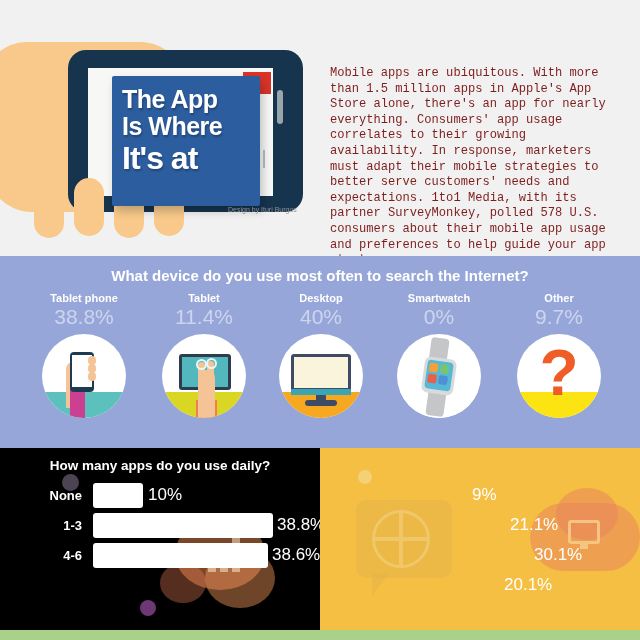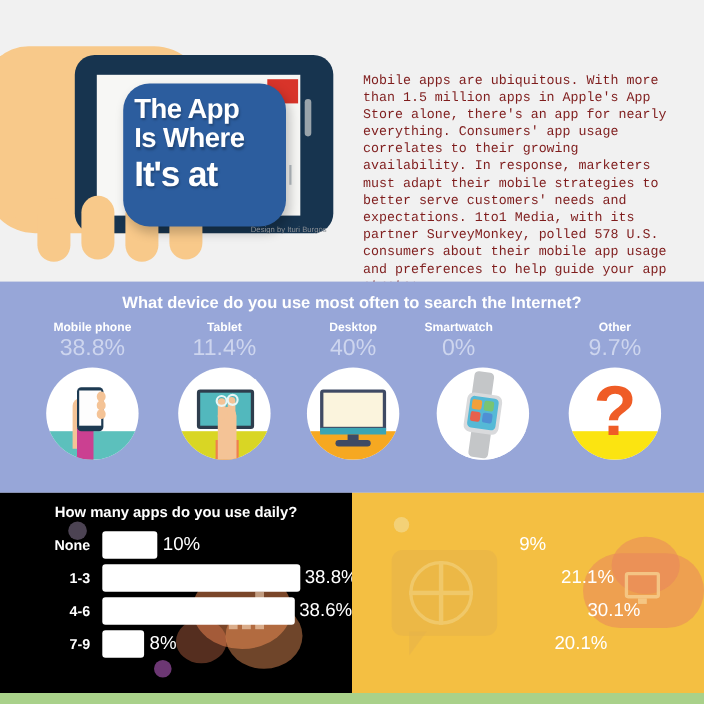--- a/index.html
+++ b/index.html
@@ -33,21 +33,21 @@
 
   .fingers { position:absolute; left:8px; top:148px; width:200px; height:60px; }
   .fingers span { position:absolute; top:0; width:30px; height:58px;
                   background:#f8c98a; border-radius:16px; }
   .fingers span:nth-child(1){ left:26px; top:4px; }
   .fingers span:nth-child(2){ left:66px; top:2px; }
   .fingers span:nth-child(3){ left:106px; top:4px; }
   .fingers span:nth-child(4){ left:146px; top:10px; height:50px; }
 
   .title-card { position:absolute; left:112px; top:48px; width:148px; height:130px;
-                background:#2c5d9e; border-radius:24px;
+                background:#2c5d9e; border-radius:2px;
                 box-shadow:3px 5px 10px rgba(0,0,0,0.22);
                 padding:10px 24px 0 10px; }
   .title-card .l1, .title-card .l2 { color:#fff; font-weight:bold; font-size:25px;
         line-height:27px; letter-spacing:-0.5px; text-shadow:1px 2px 2px rgba(0,0,0,0.25); }
   .title-card .l3 { color:#fff; font-weight:bold; font-size:32px; line-height:36px;
         letter-spacing:-1px; text-shadow:1px 2px 2px rgba(0,0,0,0.25); }
 
   .credit { position:absolute; left:228px; top:206px; font-size:7px; color:#8d9196; }
 
   .intro { position:absolute; left:330px; top:66px; width:288px;
@@ -211,32 +211,32 @@
     </div>
 
     <div class="credit">Design by Ituri Burgos</div>
     <div class="intro">Mobile apps are ubiquitous. With more than 1.5 million apps in Apple's App Store alone, there's an app for nearly everything. Consumers' app usage correlates to their growing availability.  In response, marketers must adapt their mobile strategies to better serve customers' needs and expectations. 1to1 Media, with its partner SurveyMonkey, polled 578 U.S. consumers about their mobile app usage and preferences to help guide your app strategy.</div>
   </div>
 
   <div class="band-device">
     <h2>What device do you use most often to search the Internet?</h2>
 
     <div class="dev-col" style="left:20px">
-      <div class="dname">Mobile phone</div>
+      <div class="dname">Tablet phone</div>
       <div class="dpct">38.8%</div>
     </div>
     <div class="dev-col" style="left:140px">
       <div class="dname">Tablet</div>
       <div class="dpct">11.4%</div>
     </div>
     <div class="dev-col" style="left:257px">
       <div class="dname">Desktop</div>
       <div class="dpct">40%</div>
     </div>
-    <div class="dev-col" style="left:353px">
+    <div class="dev-col" style="left:375px">
       <div class="dname">Smartwatch</div>
       <div class="dpct">0%</div>
     </div>
     <div class="dev-col" style="left:495px">
       <div class="dname">Other</div>
       <div class="dpct">9.7%</div>
     </div>
 
     <div class="circ" style="left:42px">
       <div class="foot" style="background:#5cc0bc"></div>
@@ -312,25 +312,20 @@
       <div class="row">
         <div class="cat">1-3</div>
         <div class="bar" style="width:180px"></div>
         <div class="val" style="left:277px">38.8%</div>
       </div>
       <div class="row">
         <div class="cat">4-6</div>
         <div class="bar" style="width:175px"></div>
         <div class="val" style="left:272px">38.6%</div>
       </div>
-      <div class="row">
-        <div class="cat">7-9</div>
-        <div class="bar" style="width:38px"></div>
-        <div class="val" style="left:136px">8%</div>
-      </div>
     </div>
   </div>
 
   <div class="panel panel-weekly">
     <div class="w-bubble"></div>
     <div class="w-bubtail"></div>
     <div class="w-globe"></div>
     <div class="w-dot"></div>
     <div class="w-cloud"></div>
     <div class="w-cloud2"></div>

